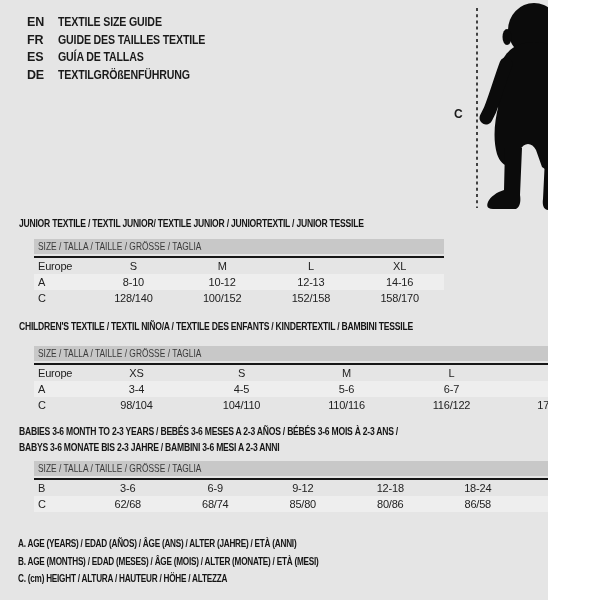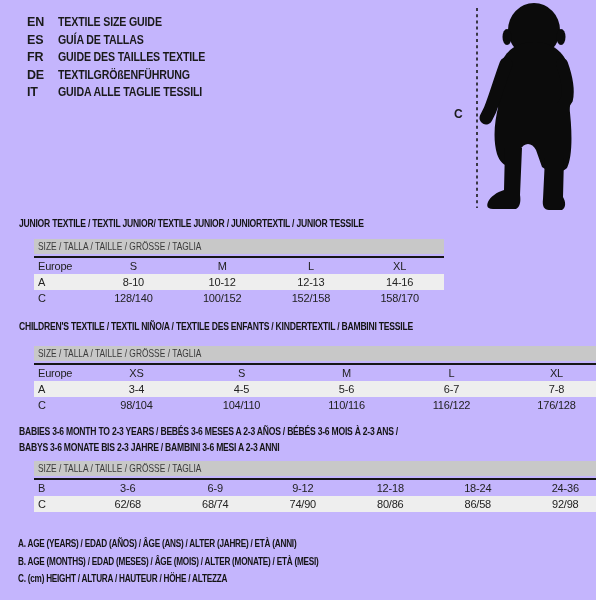--- a/index.html
+++ b/index.html
@@ -1,17 +1,17 @@
 <!DOCTYPE html>
 <html><head>
 <meta charset="utf-8">
 <style>
   html,body{margin:0;padding:0;}
   body{width:600px;height:600px;background:#ffffff;font-family:"Liberation Sans",sans-serif;color:#1a1a1a;}
-  .page{position:relative;width:596px;height:600px;overflow:hidden;background:#c4b5fd;}
+  .page{position:relative;width:548px;height:600px;overflow:hidden;background:#e5e5e5;}
 
   
   .lang-list{position:absolute;left:27px;top:14px;}
   .lang-row{display:flex;height:17.6px;line-height:17.6px;font-weight:bold;font-size:12.5px;letter-spacing:-0.2px;white-space:nowrap;}
   .lang-code{width:31px;}
   .lang-label{display:inline-block;transform:scaleX(0.85);transform-origin:0 50%;}
 
   
   .figure{position:absolute;left:450px;top:0;width:150px;height:215px;}
 
@@ -40,34 +40,30 @@
 <body>
 
 <div class="page">
 
   <div class="lang-list">
     <div class="lang-row">
       <span class="lang-code">EN</span>
       <span class="lang-label">TEXTILE SIZE GUIDE</span>
     </div>
     <div class="lang-row">
+      <span class="lang-code">FR</span>
+      <span class="lang-label">GUIDE DES TAILLES TEXTILE</span>
+    </div>
+    <div class="lang-row">
       <span class="lang-code">ES</span>
       <span class="lang-label">GUÍA DE TALLAS</span>
     </div>
     <div class="lang-row">
-      <span class="lang-code">FR</span>
-      <span class="lang-label">GUIDE DES TAILLES TEXTILE</span>
-    </div>
-    <div class="lang-row">
       <span class="lang-code">DE</span>
       <span class="lang-label">TEXTILGRÖßENFÜHRUNG</span>
-    </div>
-    <div class="lang-row">
-      <span class="lang-code">IT</span>
-      <span class="lang-label">GUIDA ALLE TAGLIE TESSILI</span>
     </div>
   </div>
 
   <div class="figure">
     <svg viewBox="0 0 150 215" width="150" height="215">
       <line x1="27" y1="8" x2="27" y2="208" stroke="#1a1a1a" stroke-width="1.6" stroke-dasharray="3 3.2"></line>
       <text x="4" y="118" font-size="12" font-weight="bold" fill="#1a1a1a">C</text>
       <g fill="#0b0b0b">
         <ellipse cx="84" cy="30" rx="26" ry="27"></ellipse>
         <ellipse cx="57" cy="37" rx="4.5" ry="8"></ellipse>
@@ -152,21 +148,21 @@
       <span class="tcell">6-9</span>
       <span class="tcell">9-12</span>
       <span class="tcell">12-18</span>
       <span class="tcell">18-24</span>
       <span class="tcell">24-36</span>
     </div>
     <div class="trow shaded">
       <span class="tlabel">C</span>
       <span class="tcell">62/68</span>
       <span class="tcell">68/74</span>
-      <span class="tcell">74/90</span>
+      <span class="tcell">85/80</span>
       <span class="tcell">80/86</span>
       <span class="tcell">86/58</span>
       <span class="tcell">92/98</span>
     </div>
   </div>
 
   <div class="footnotes">
     <div class="footnote">A. AGE (YEARS) / EDAD (AÑOS) / ÂGE (ANS) / ALTER (JAHRE) / ETÀ (ANNI)</div>
     <div class="footnote">B. AGE (MONTHS) / EDAD (MESES) / ÂGE (MOIS) / ALTER (MONATE) / ETÀ (MESI)</div>
     <div class="footnote">C. (cm) HEIGHT / ALTURA / HAUTEUR / HÖHE / ALTEZZA</div>

